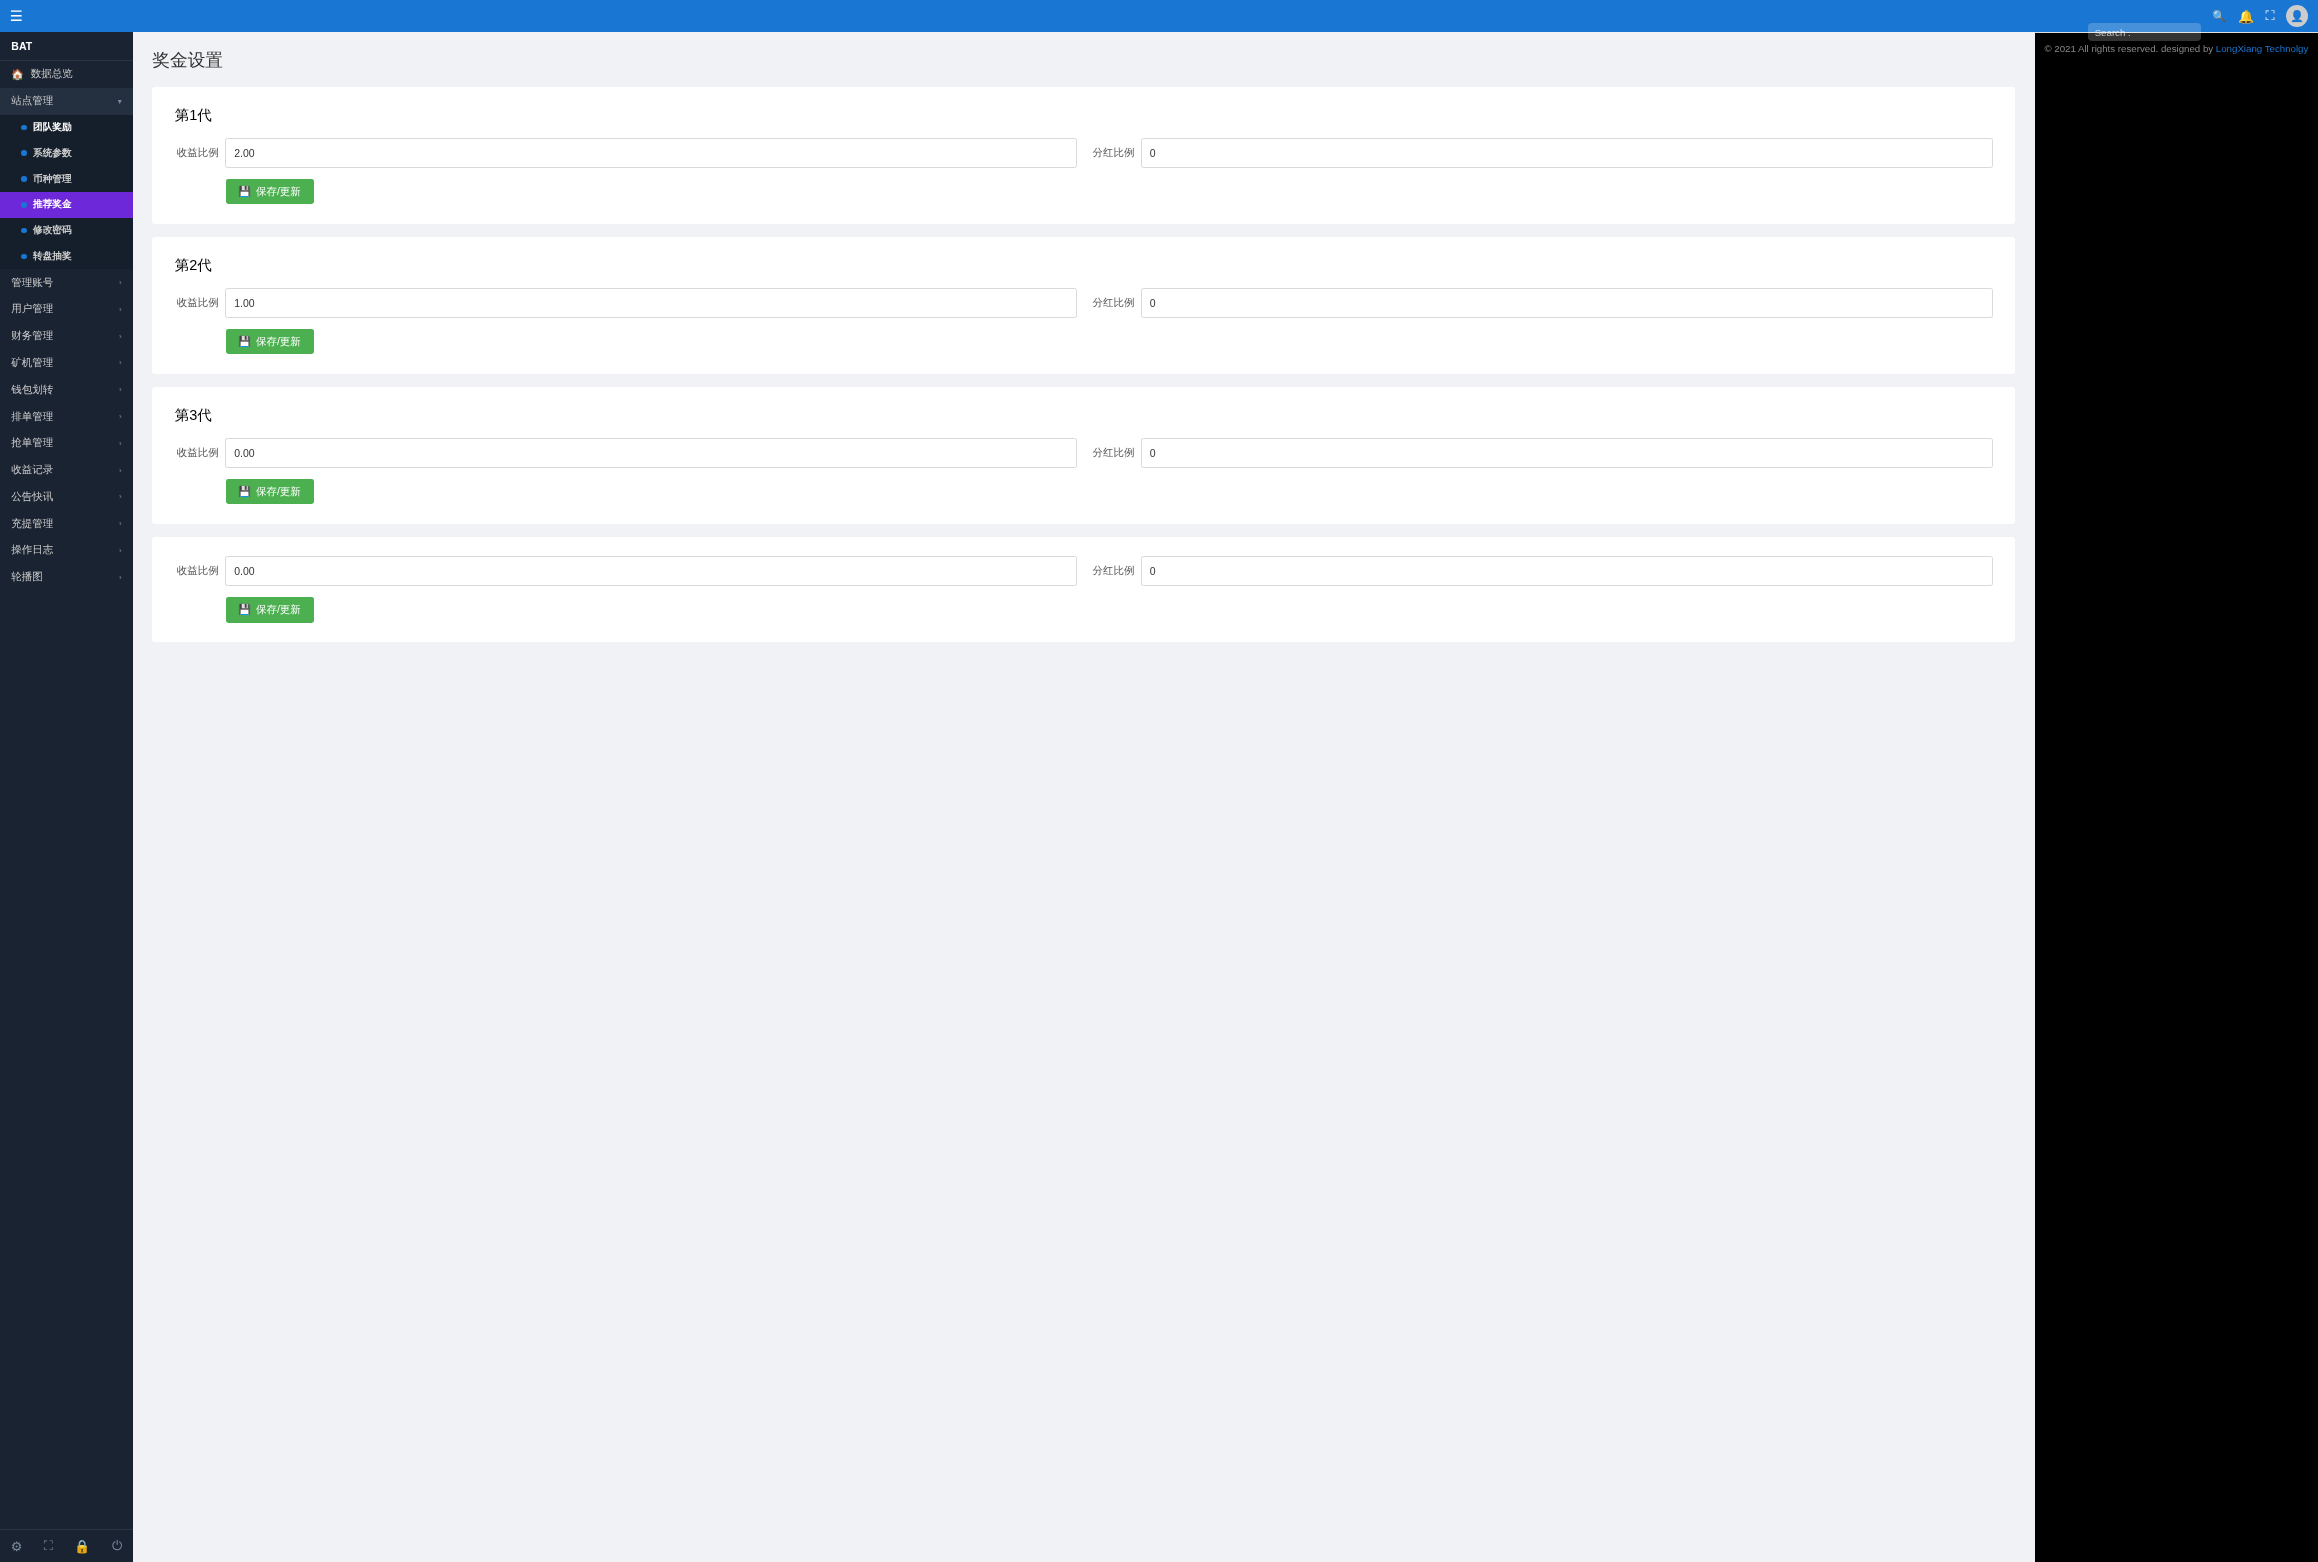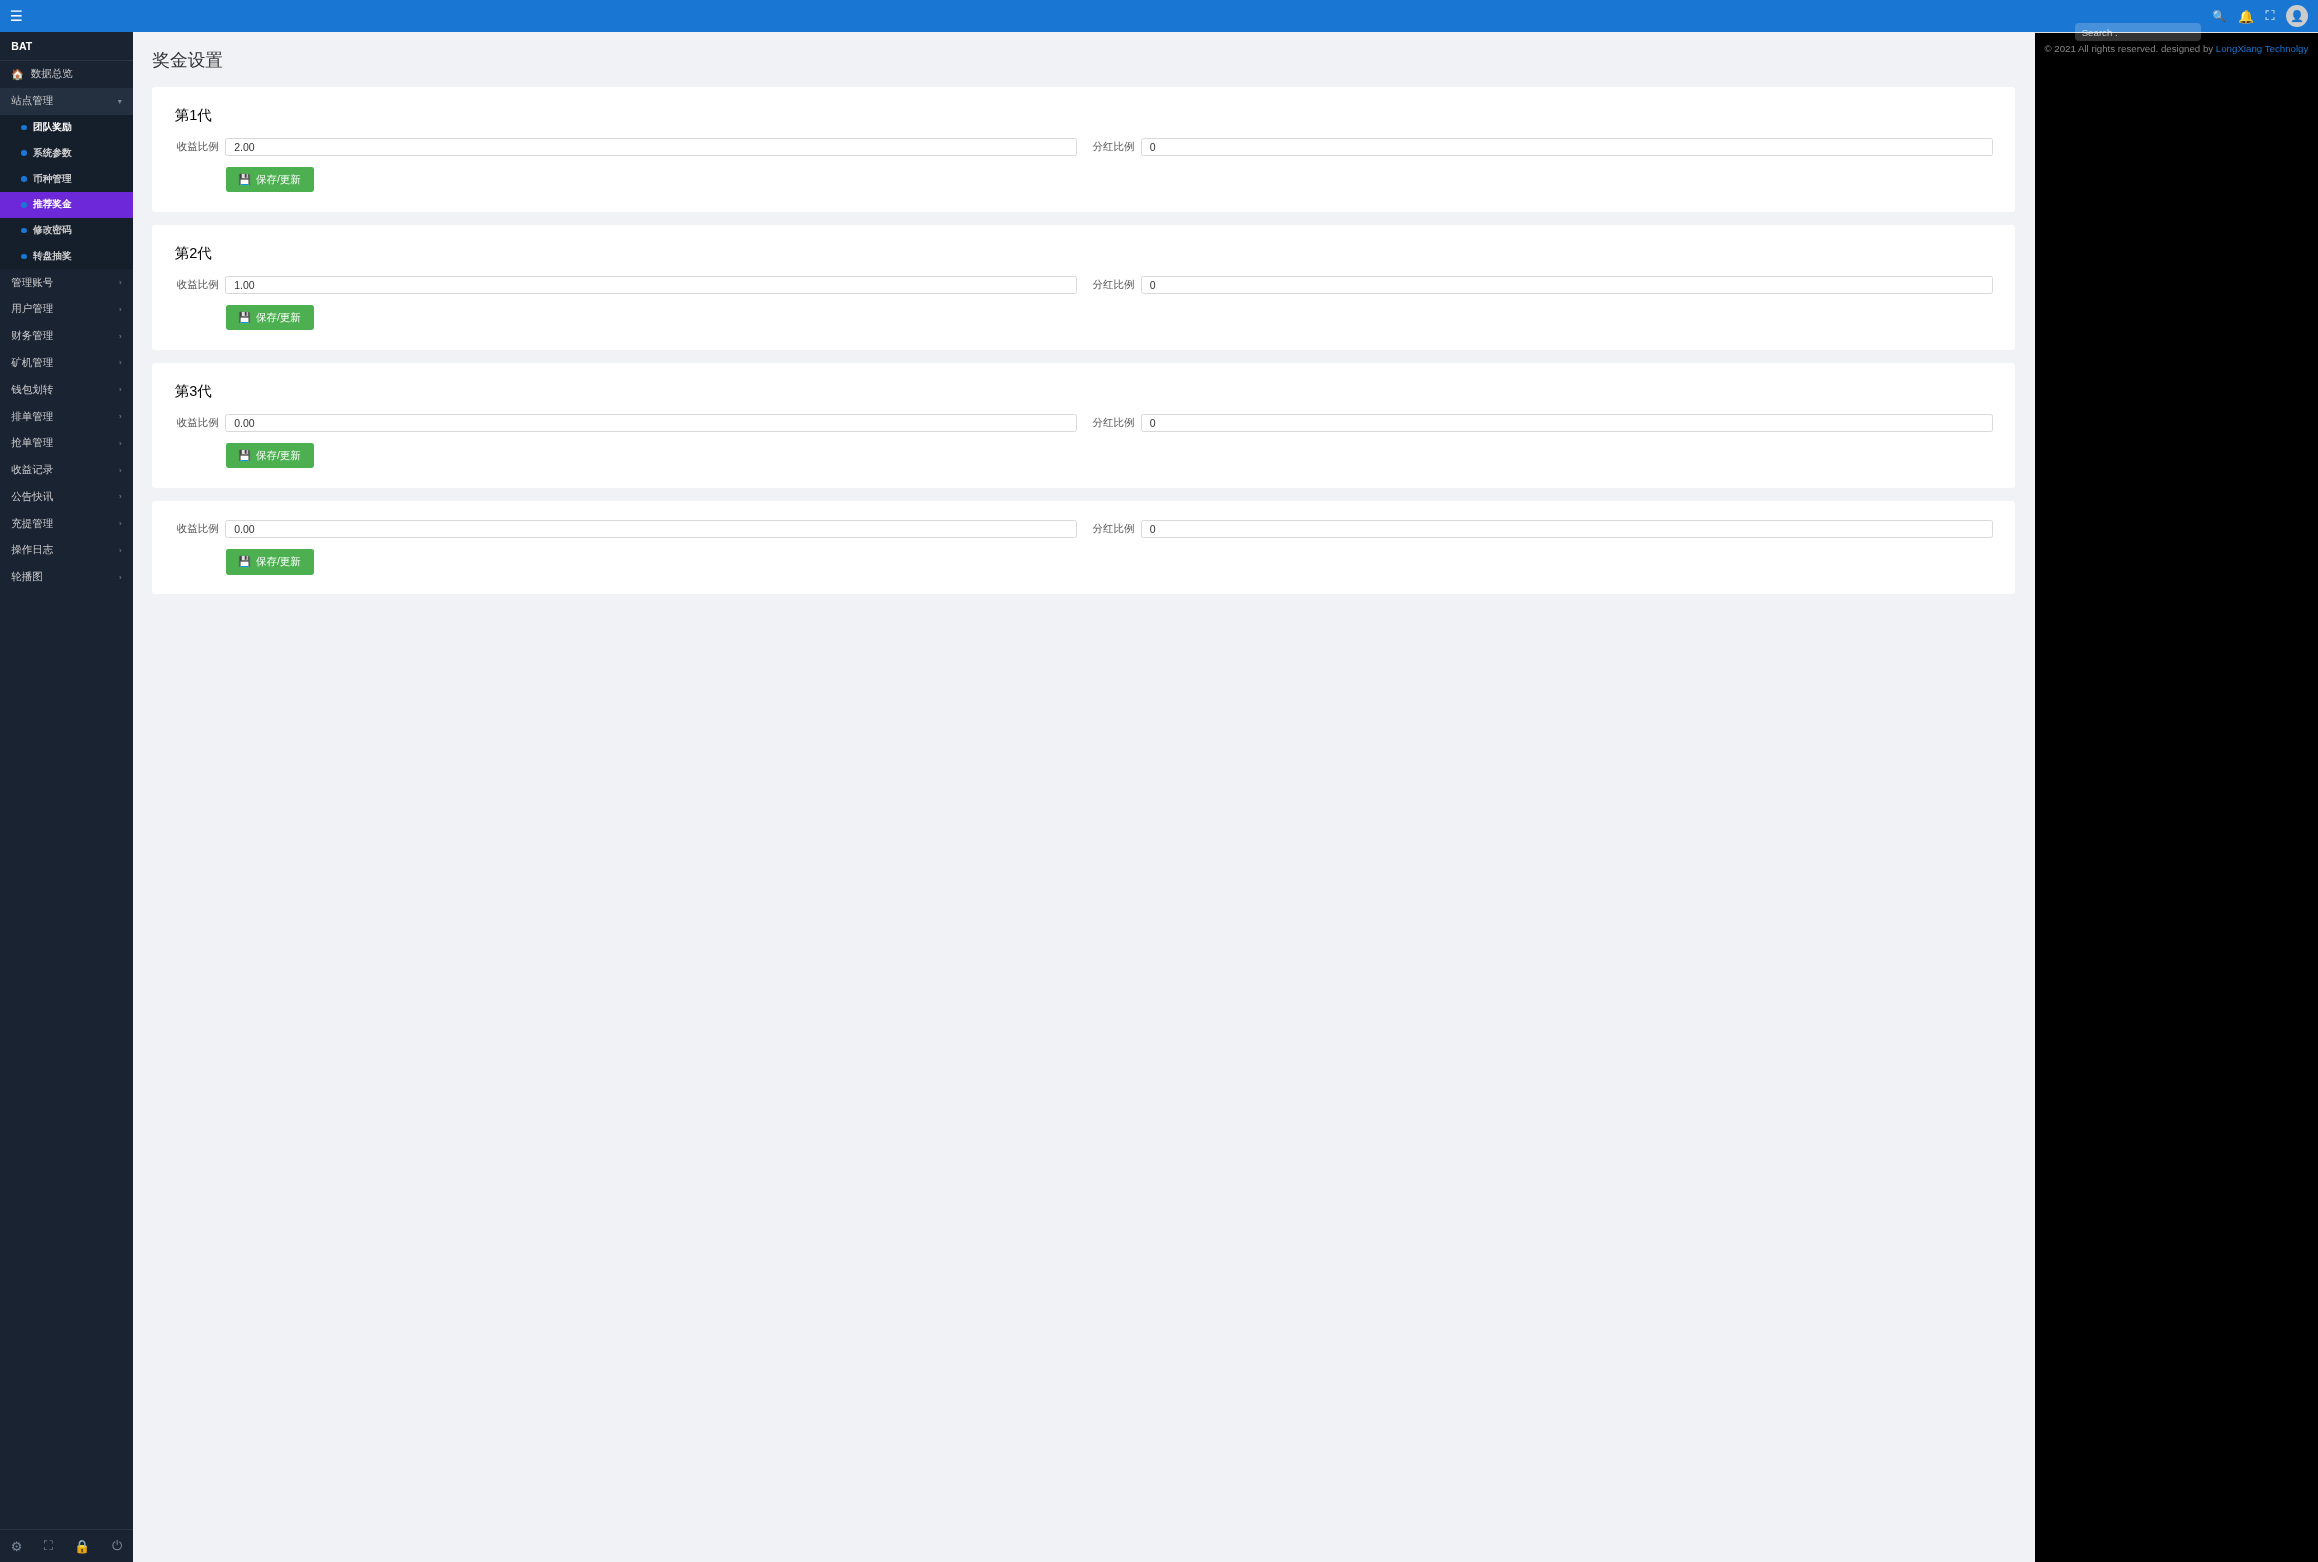--- a/index.html
+++ b/index.html
@@ -19,21 +19,21 @@
     .navbar-left { display: flex; align-items: center; gap: 8px; }
     .hamburger-icon { color: white; font-size: 14.5px; cursor: pointer; }
     .navbar-right { display: flex; align-items: center; gap: 11.3px; }
     .search-box {
       background: rgba(255,255,255,0.2);
       border: none;
       border-radius: 4px;
       padding: 3.2px 6.4px;
       color: white;
       font-size: 9.7px;
-      width: 126px;
+      width: 113px;
       outline: none;
       margin-top: 32px;
     }
     .search-box::placeholder { color: rgba(255,255,255,0.7); }
     .search-icon-btn { color: white; cursor: pointer; font-size: 11.3px; }
     .bell-icon, .fullscreen-icon { color: white; cursor: pointer; font-size: 13px; }
     .avatar {
       width: 22.5px; height: 22.5px; border-radius: 50%;
       background: #ccc;
       overflow: hidden;
@@ -137,21 +137,21 @@
     }
     .form-label {
       font-size: 10.5px;
       color: #555;
       white-space: nowrap;
       width: 44px;
       text-align: right;
     }
     .form-input {
       flex: 1;
-      height: 18px;
+      height: 30px;
       border: 0.8px solid #d9d9d9;
       border-radius: 2.4px;
       padding: 0 8px;
       font-size: 10.5px;
       color: #333;
       outline: none;
     }
     .btn-save {
       background: #4caf50;
       color: white;

